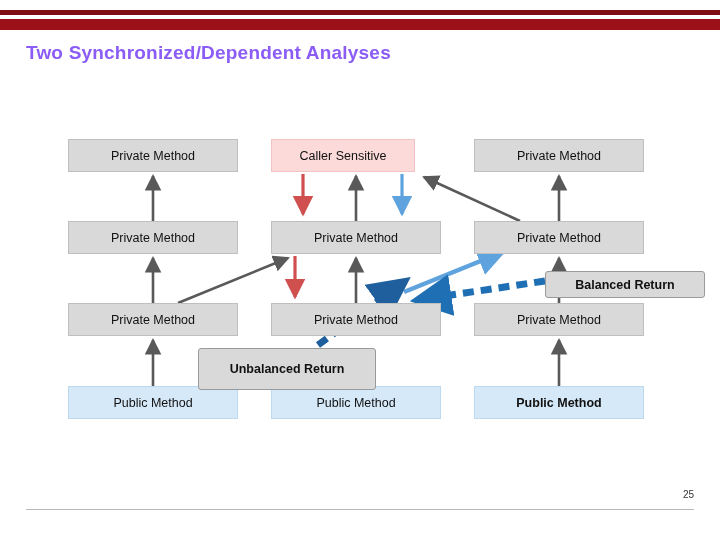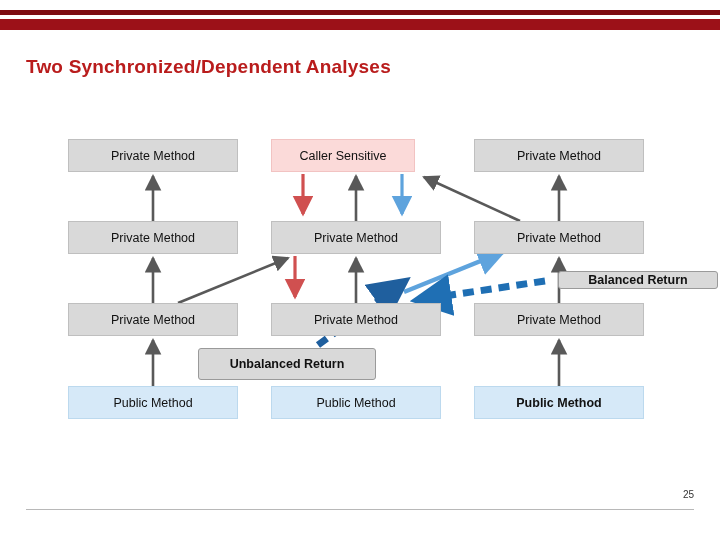--- a/index.html
+++ b/index.html
@@ -34,24 +34,24 @@
     background: #ffffff;
   }
   .topbar-main {
     position: absolute;
     left: 0; top: 19px;
     width: 720px; height: 11px;
     background: #9c1118;
   }
   .title {
     position: absolute;
-    left: 26px; top: 56px;
+    left: 26px; top: 42px;
     font-size: 19px;
     font-weight: bold;
-    color: #b91c1c;
+    color: #8b5cf6;
     letter-spacing: 0.2px;
   }
   .bottom-rule {
     position: absolute;
     left: 26px; top: 509px;
     width: 668px; height: 1px;
     background: #b8b8b8;
   }
   .page-num {
     position: absolute;
@@ -233,22 +233,22 @@
   <div class="box blue" style="left:68px; top:386px; width:170px; height:33px;">
     <span>Public Method</span>
   </div>
   <div class="box blue" style="left:271px; top:386px; width:170px; height:33px;">
     <span>Public Method</span>
   </div>
   <div class="box blue bold" style="left:474px; top:386px; width:170px; height:33px;">
     <span>Public Method</span>
   </div>
 
-  <div class="callout" style="left:545px; top:271px; width:160px; height:18px;margin-left:13px;">
+  <div class="callout" style="left:545px; top:271px; width:160px; height:27px;">
     <span>Balanced Return</span>
   </div>
-  <div class="callout" style="left:198px; top:348px; width:178px; height:32px;">
+  <div class="callout" style="left:198px; top:348px; width:178px; height:42px;">
     <span>Unbalanced Return</span>
   </div>
 
   <div class="bottom-rule"></div>
   <div class="page-num">25</div>
 </div>
 
 </body></html>

